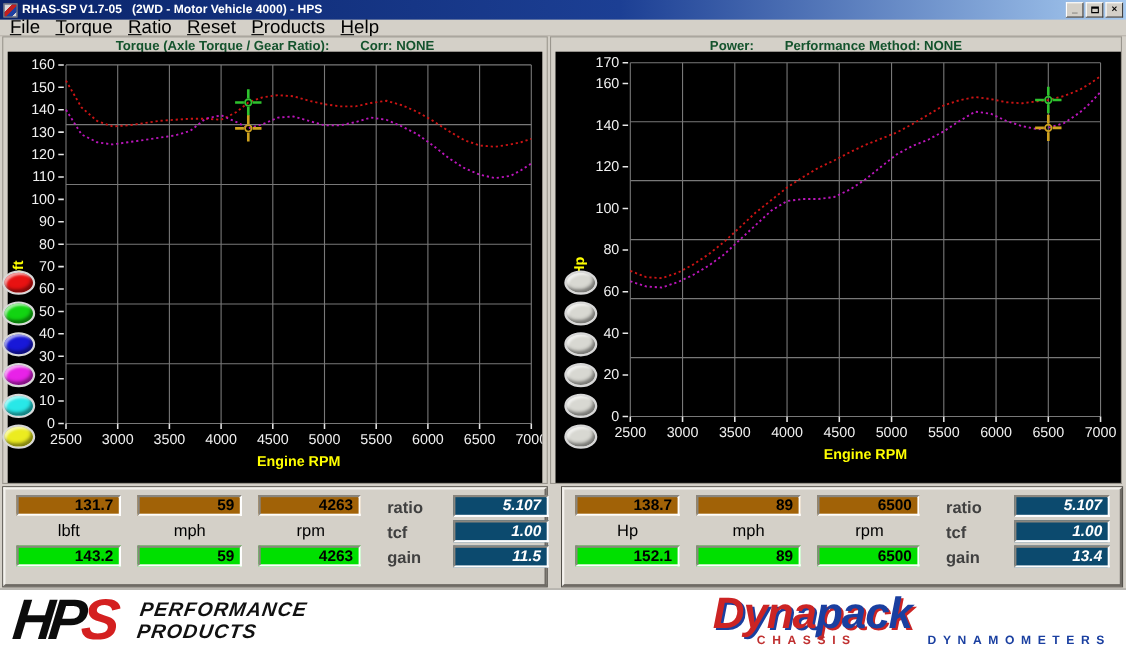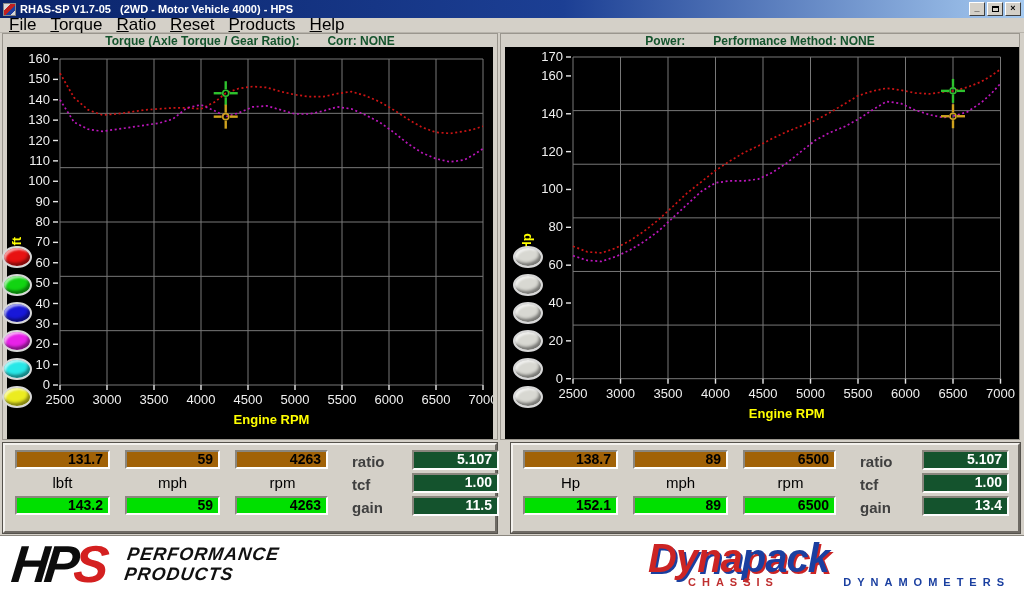--- a/index.html
+++ b/index.html
@@ -36,21 +36,21 @@
   svg text.axisname { fill:#ffff00; font-size:13px; font-weight:bold; font-family:"Liberation Sans",sans-serif; }
   
   .readout-panel { position:absolute; top:443px; height:90px; background:#d4d0c8;
     border:2px solid; border-color:#f4f2ee #6e6a64 #6e6a64 #f4f2ee; box-shadow:0 0 0 1px #55524c; }
   #readout-left  { left:3px;   width:494px; }
   #readout-right { left:511px; width:509px; }
   .field { position:absolute; height:19px; border:2px solid; border-color:#8a867e #fdfdfd #fdfdfd #8a867e;
     font-size:14px; font-weight:bold; text-align:right; padding:0 5px; line-height:15px; color:#000; }
   .f-yellow { background:#a16207; }
   .f-green  { background:#00e000; }
-  .f-blue   { background:#14532d; color:#fff; height:20px; }
+  .f-blue   { background:#0c4a6e; color:#fff; height:20px;font-style:italic; }
   .f1 { left:10px;  width:95px; } .f2 { left:120px; width:95px; } .f3 { left:230px; width:93px; }
   .rowA { top:5px; } .rowB { top:28px; } .rowC { top:51px; }
   .unit-label { position:absolute; top:29px; width:95px; text-align:center; font-size:15px; color:#000; }
   .side-label { position:absolute; left:347px; font-size:15px; font-weight:bold; color:#404040; }
   .blue-field { left:407px; width:87px; }
   #readout-right .blue-field { left:409px; }
   
   #logo-strip { position:absolute; left:0; top:535px; width:1024px; height:57px; background:#fff;
     border-top:1px solid #8a867e; }
   #hps-logo { position:absolute; left:12px; top:0px; display:flex; align-items:center; height:55px; }

